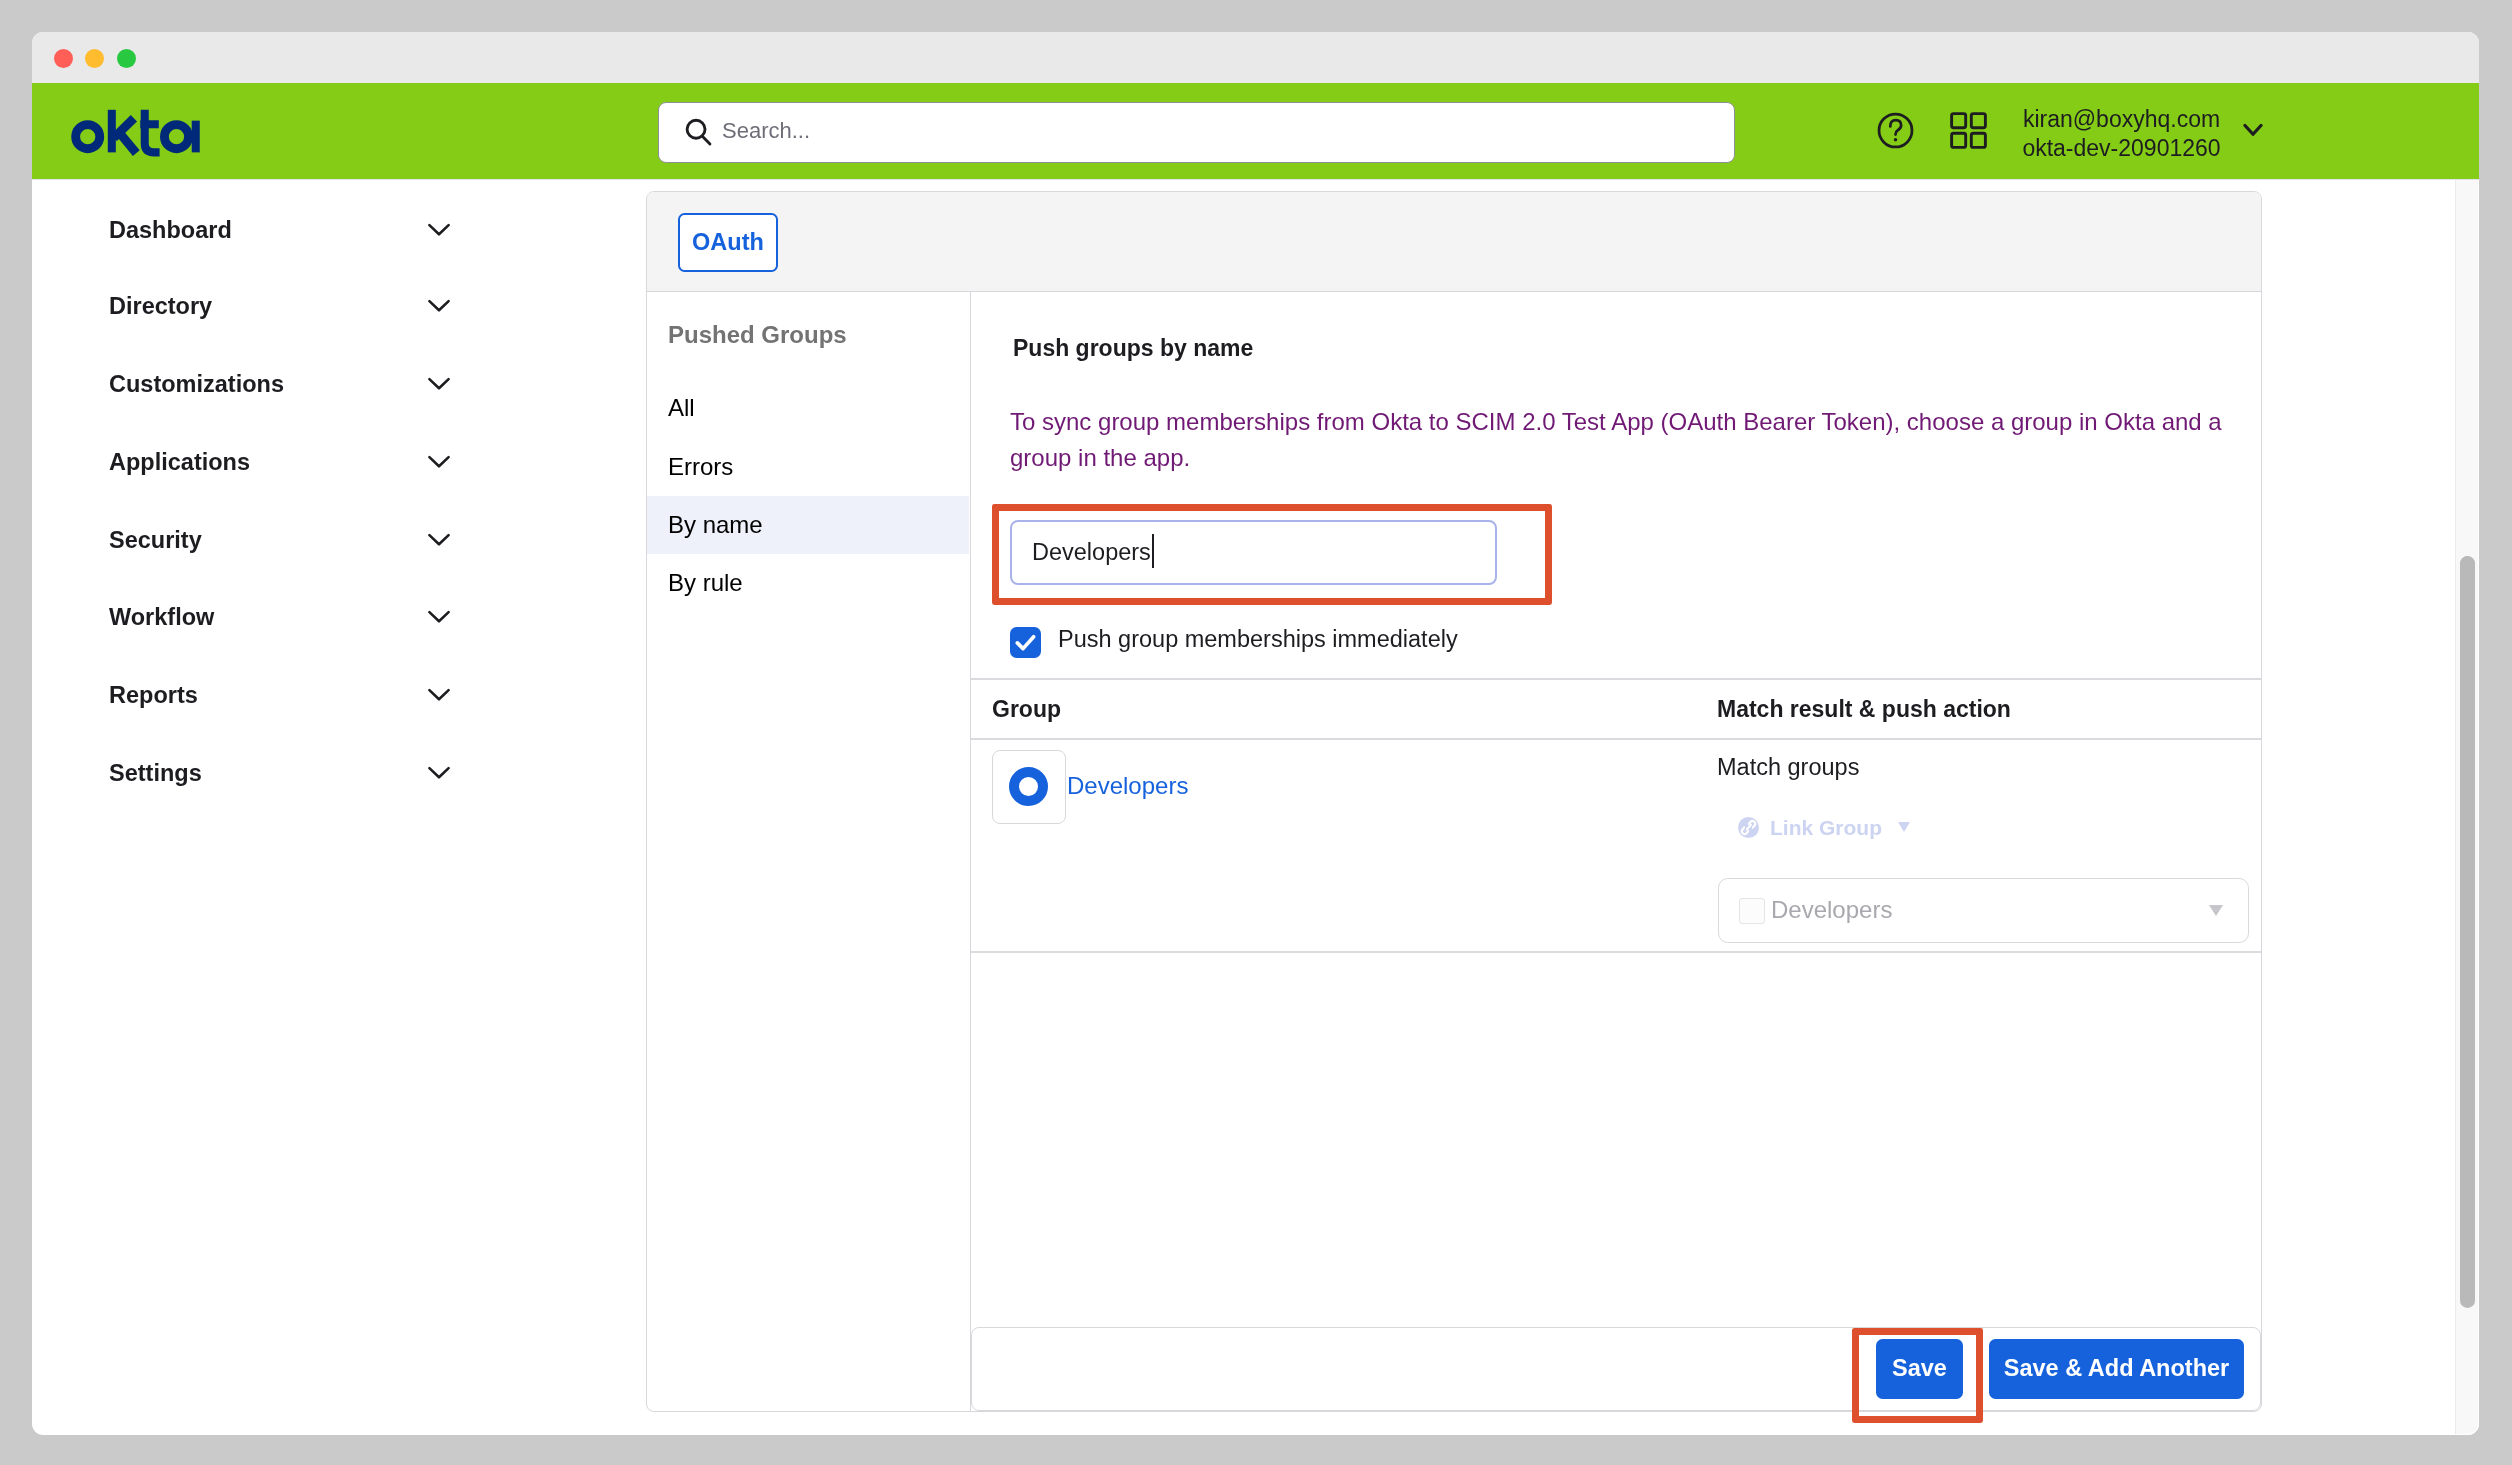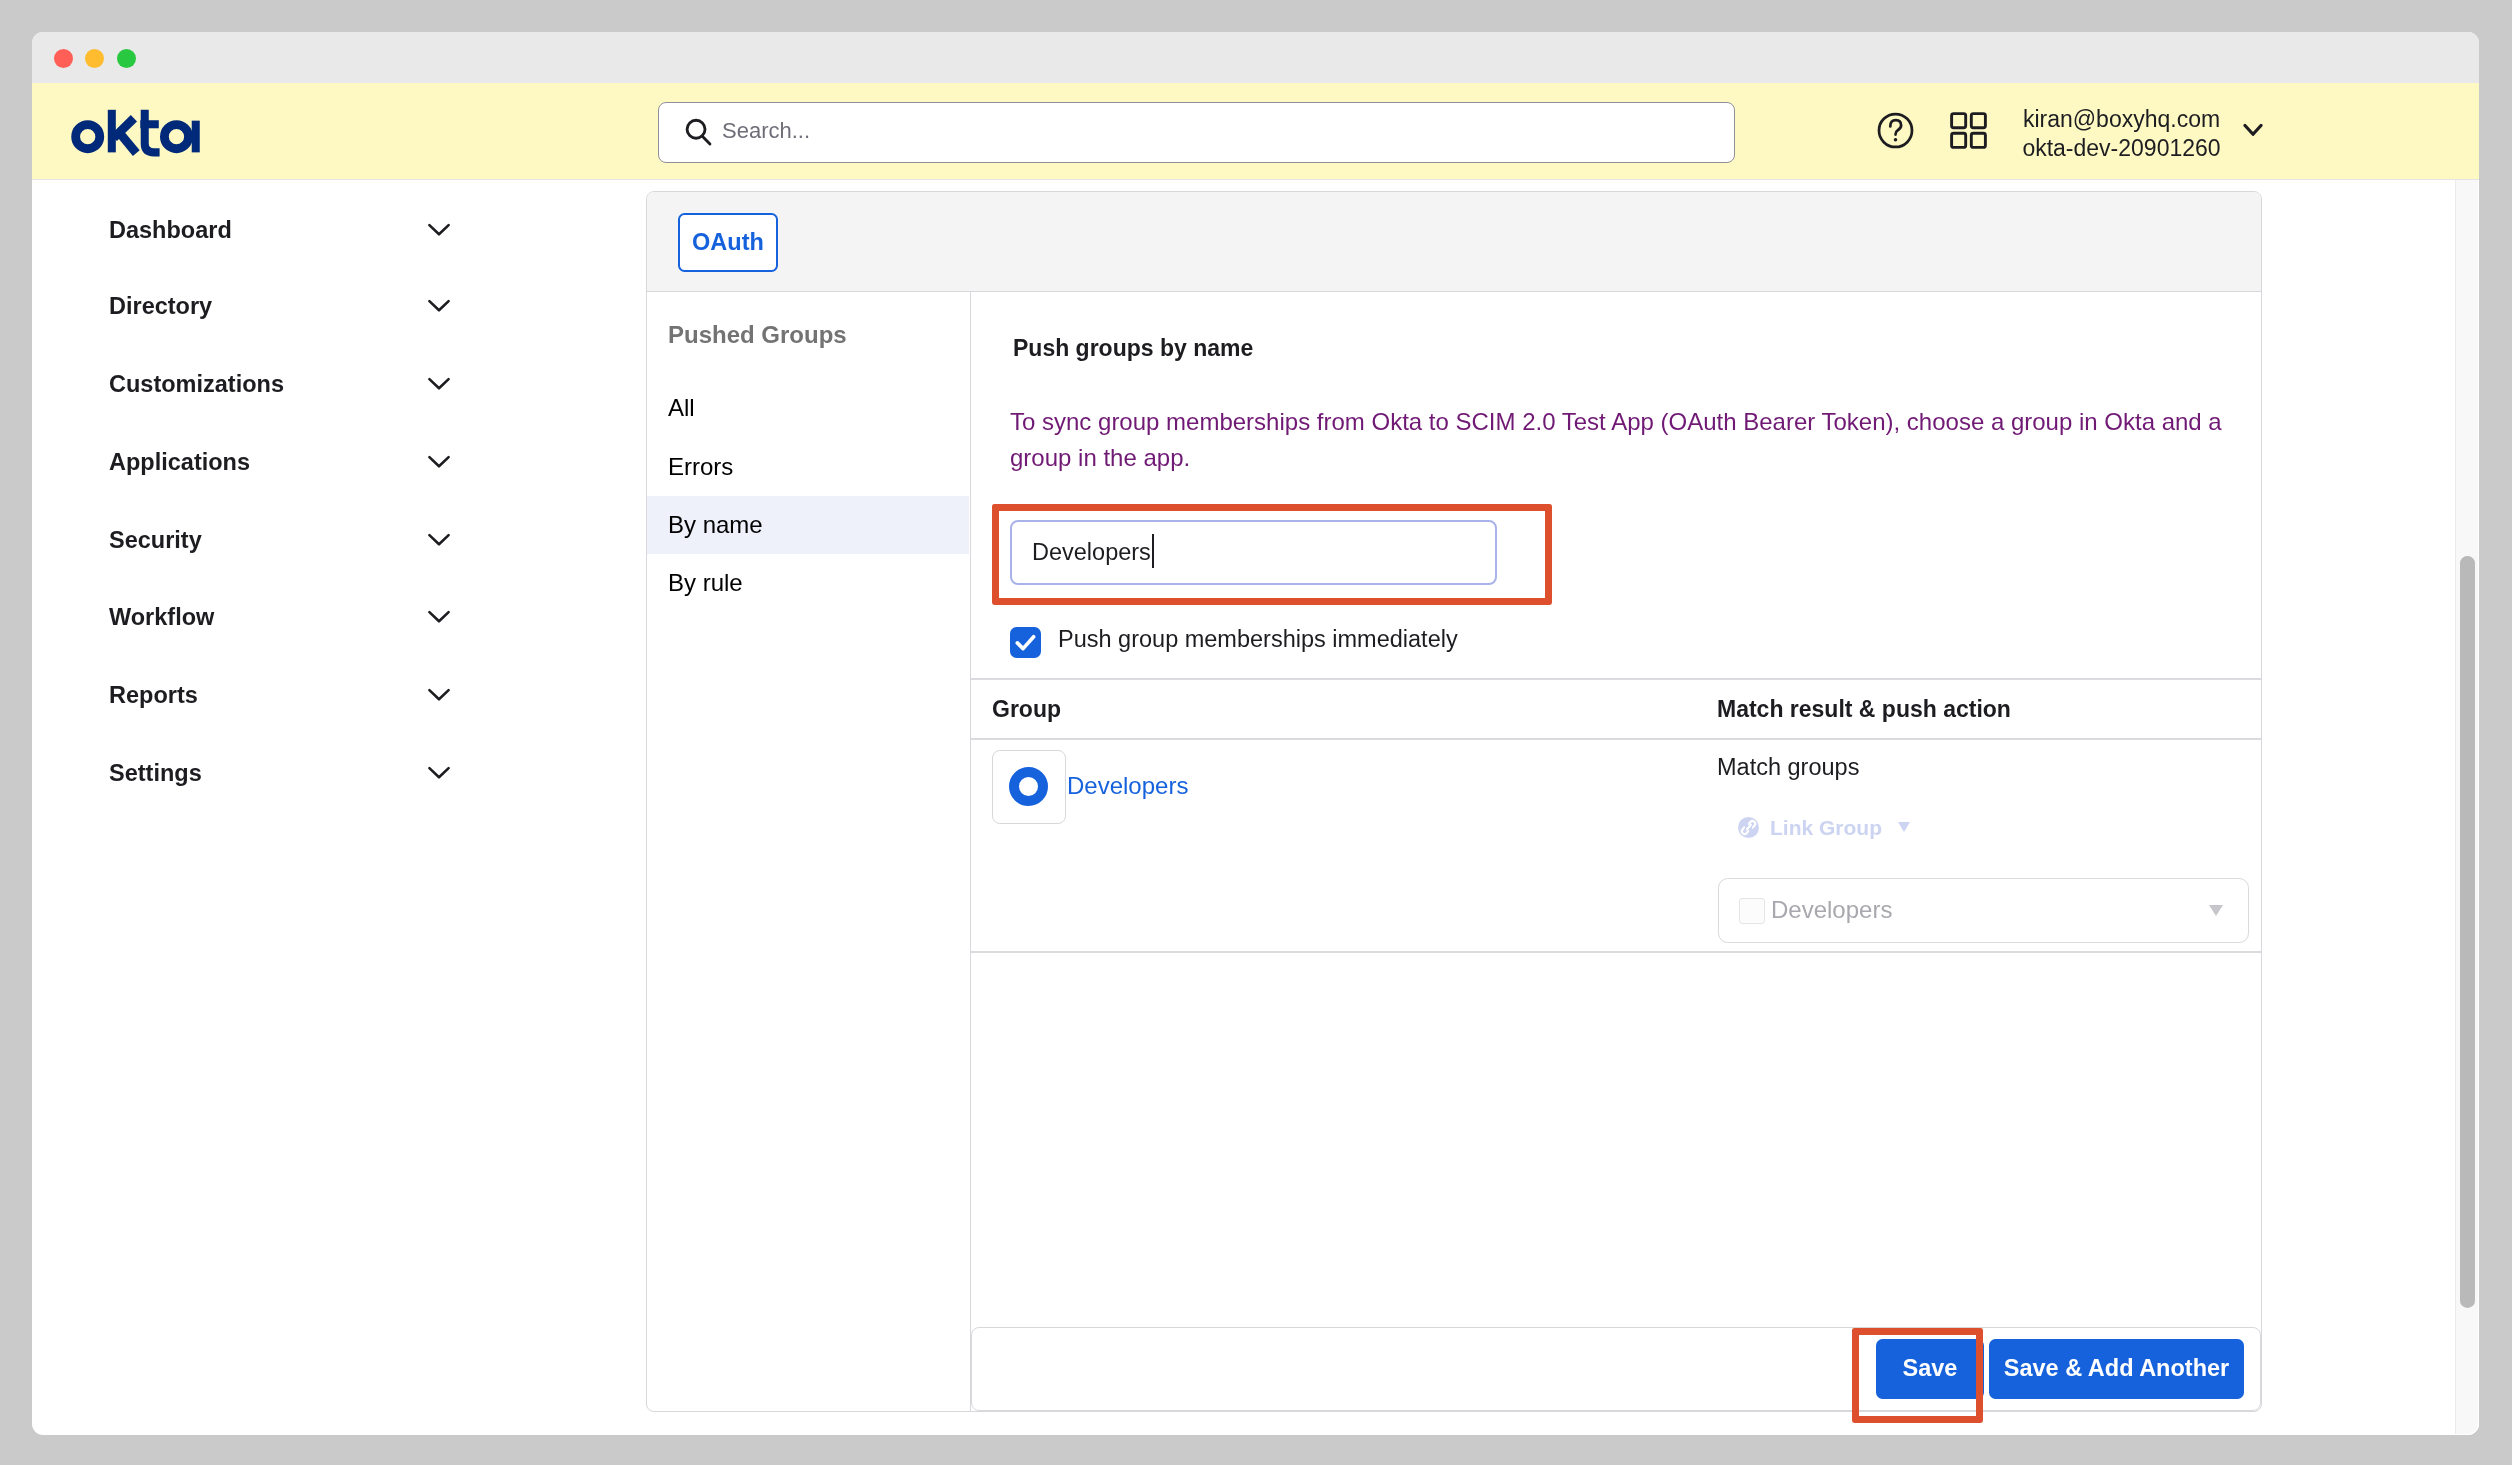--- a/index.html
+++ b/index.html
@@ -20,21 +20,21 @@
     position:absolute; left:0; top:0; width:100%; height:51px;
     background:#e9e9e9; border-radius:11.3px 11.3px 0 0;
   }
   .tl-dot { position:absolute; top:17px; width:19.4px; height:19.4px; border-radius:50%; }
   .tl-red { left:22px; background:#ff5f57; }
   .tl-yellow { left:53px; background:#febc2e; }
   .tl-green { left:85px; background:#28c840; }
   
   .topnav {
     position:absolute; left:0; top:51px; width:100%; height:97px;
-    background:#fef9c3; border-bottom:1.6px solid #e2e2e7;
+    background:#84cc16; border-bottom:1.6px solid #e2e2e7;
   }
   .logo-svg { position:absolute; left:39px; top:26px; }
   .searchbox {
     position:absolute; left:626px; top:18.6px; width:1077px; height:61px;
     border:1.6px solid #8f8f99; border-radius:8px; background:#fff;
   }
   .search-icon-svg { position:absolute; left:24px; top:14.6px; }
   .searchbox input {
     position:absolute; left:63px; top:0; width:971px; height:57px;
     border:none; outline:none; font-family:"Liberation Sans",sans-serif;
@@ -180,21 +180,21 @@
   }
   .footer {
     position:absolute; left:324px; top:1135px; right:0; bottom:0;
     background:#fff; border:1.6px solid #d8d8dc; border-radius:8px;
   }
   .btn {
     position:absolute; top:10.5px; height:60px; background:#1662dd; border:none;
     border-radius:6.5px; color:#fff; font-family:"Liberation Sans",sans-serif;
     font-size:23.5px; font-weight:700; cursor:pointer;
   }
-  .btn-save { left:904px; width:108px; }
+  .btn-save { left:904px; width:87px; }
   .btn-save-add { left:1017px; width:255px; }
 </style>
 </head>
 <body>
 
 <div class="window">
 
   <div class="titlebar">
     <div class="tl-dot tl-red"></div>
     <div class="tl-dot tl-yellow"></div>

